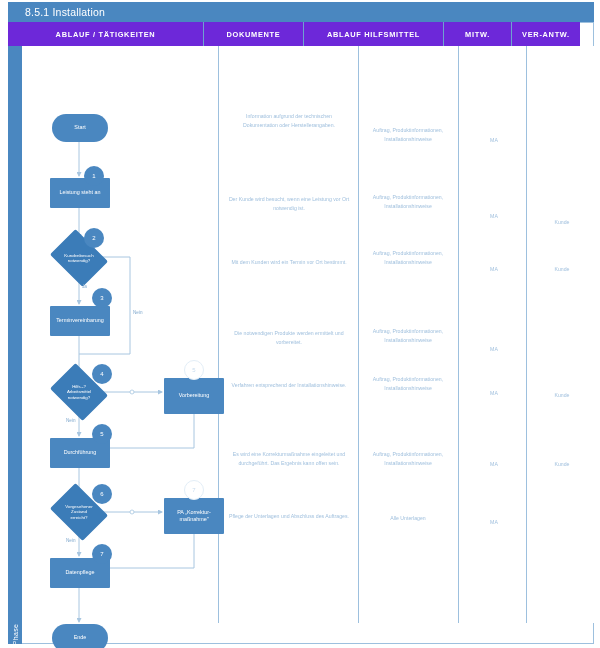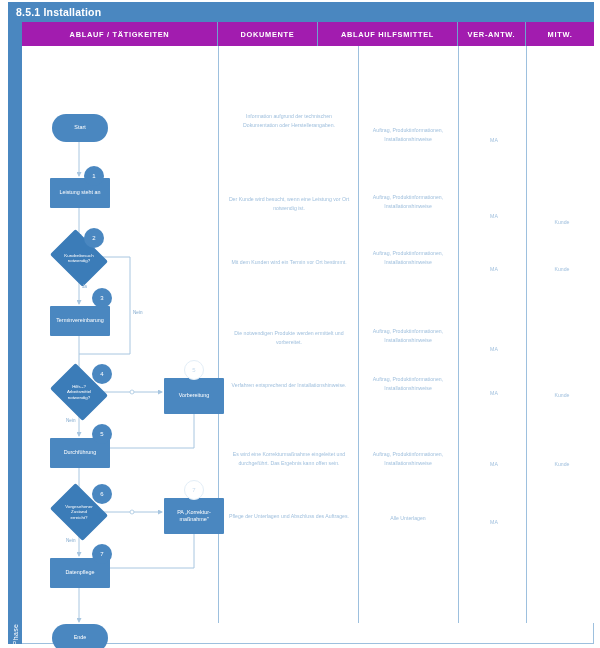--- a/index.html
+++ b/index.html
@@ -17,24 +17,24 @@
   }
 
   
   .title-bar {
     position: absolute;
     left: 8px; top: 2px;
     width: 586px; height: 20px;
     background: #4a87c0;
     color: #ffffff;
     font-size: 10.5px;
-    font-weight: bold;
-    display: flex;
-    align-items: center;
-    padding-left: 8px;
+    font-weight: normal;
+    display: flex;
+    align-items: center;
+    padding-left: 17px;
     letter-spacing: 0.2px;
   }
 
   
   .frame {
     position: absolute;
     left: 8px; top: 22px;
     width: 586px; height: 622px;
     border: 1px solid #9dc0de;
     background: #ffffff;
@@ -55,23 +55,23 @@
     transform-origin: center;
     color: #ffffff;
     font-size: 7px;
     text-align: center;
     letter-spacing: 0.3px;
   }
 
   
   .header-row {
     position: absolute;
-    left: 22px; top: 22px;
+    left: 8px; top: 22px;
     width: 572px; height: 24px;
-    background: #a21caf;
+    background: #6d28d9;
     display: flex;
   }
   .header-cell {
     color: #ffffff;
     font-size: 7.4px;
     font-weight: bold;
     letter-spacing: 0.7px;
     display: flex;
     align-items: center;
     justify-content: center;
@@ -186,22 +186,22 @@
   <div class="frame"></div>
 
   <div class="phase-band">
     <div class="phase-label">Phase</div>
   </div>
 
   <div class="header-row">
     <div class="header-cell" style="width:196px">ABLAUF / TÄTIGKEITEN</div>
     <div class="header-cell" style="width:100px">DOKUMENTE</div>
     <div class="header-cell" style="width:140px">ABLAUF HILFSMITTEL</div>
+    <div class="header-cell" style="width:68px">MITW.</div>
     <div class="header-cell" style="width:68px">VER-ANTW.</div>
-    <div class="header-cell" style="width:68px">MITW.</div>
   </div>
 
   <div class="body-area">
     <div class="col-sep" style="left:196px"></div>
     <div class="col-sep" style="left:336px"></div>
     <div class="col-sep" style="left:436px"></div>
     <div class="col-sep" style="left:504px"></div>
 
     <div class="txt" style="left:206px; top:66px; width:122px;">Information aufgrund der technischen Dokumentation oder Herstellerangaben.</div>
     <div class="txt" style="left:206px; top:149px; width:122px;">Der Kunde wird besucht, wenn eine Leistung vor Ort notwendig ist.</div>

